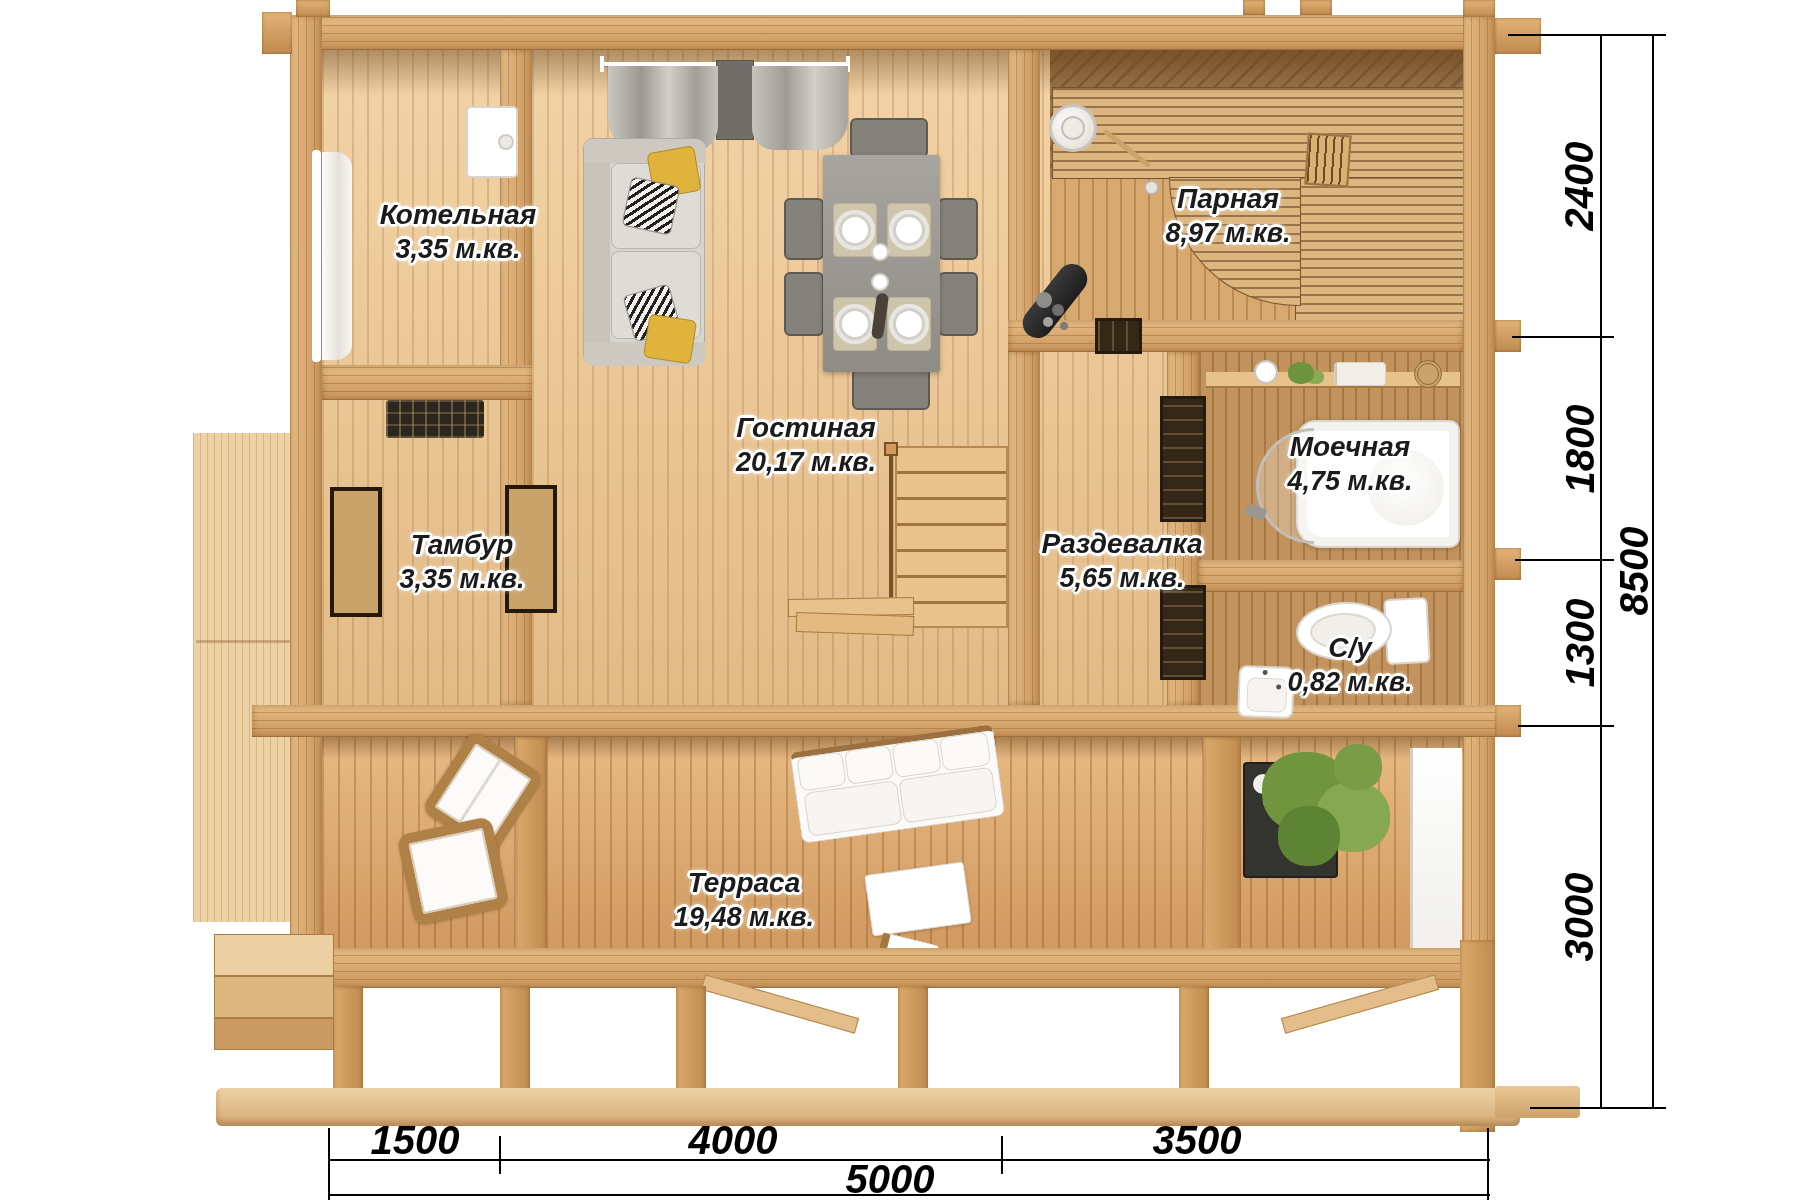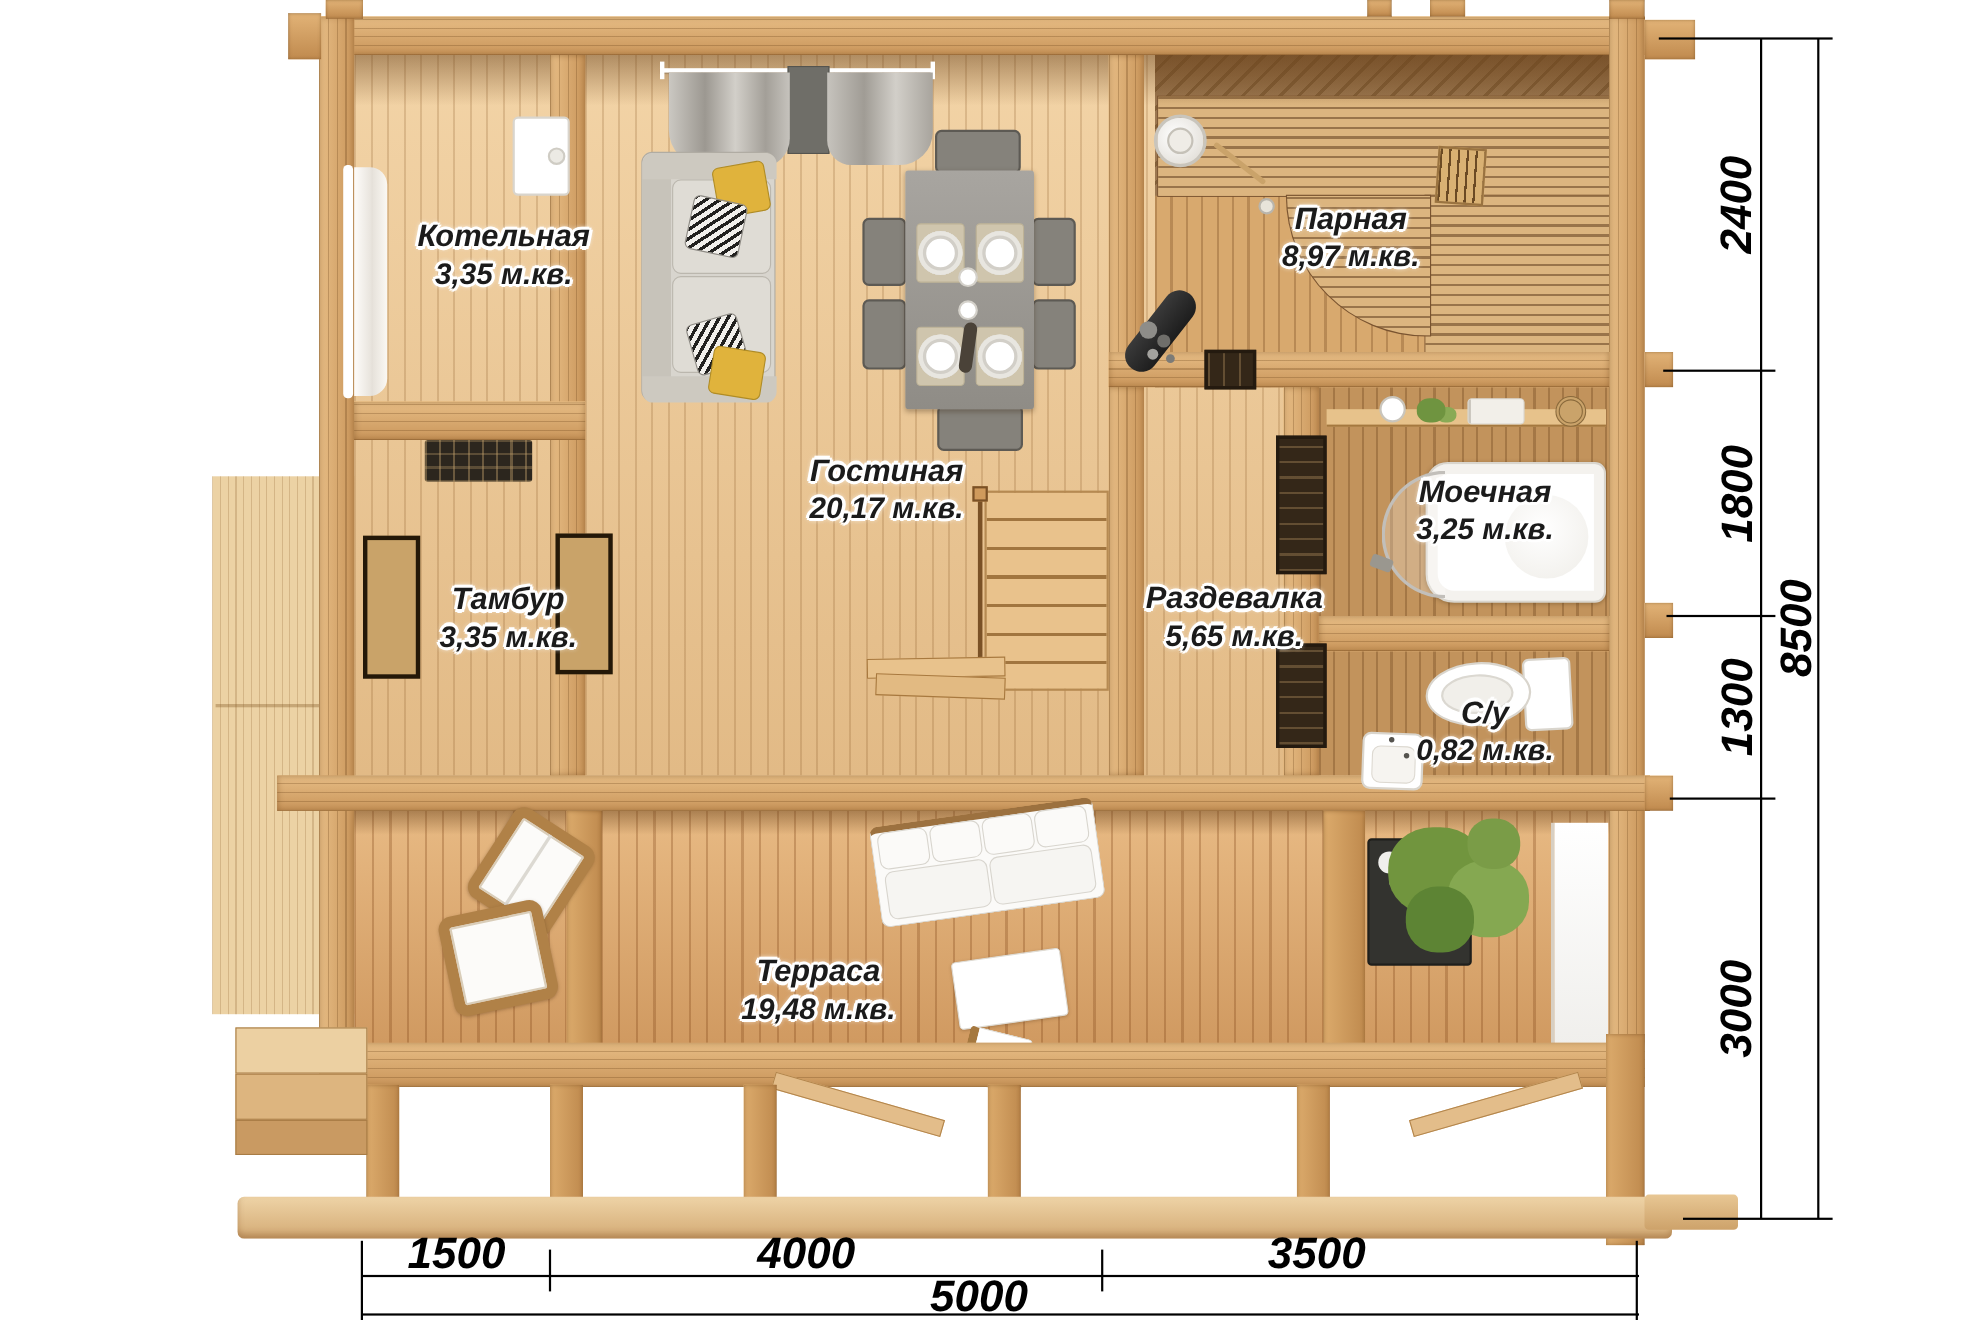--- a/index.html
+++ b/index.html
@@ -290,21 +290,21 @@
   <div class="room-label" style="left:806px;top:445px;">
     <span>Гостиная</span>
     <span class="area">20,17 м.кв.</span>
   </div>
   <div class="room-label" style="left:1228px;top:216px;">
     <span>Парная</span>
     <span class="area">8,97 м.кв.</span>
   </div>
   <div class="room-label" style="left:1350px;top:464px;">
     <span>Моечная</span>
-    <span class="area">3,25 м.кв.</span>
+    <span class="area">4,75 м.кв.</span>
   </div>
   <div class="room-label" style="left:1122px;top:561px;">
     <span>Раздевалка</span>
     <span class="area">5,65 м.кв.</span>
   </div>
   <div class="room-label" style="left:1350px;top:665px;">
     <span>С/у</span>
     <span class="area">0,82 м.кв.</span>
   </div>
   <div class="room-label" style="left:744px;top:900px;">

